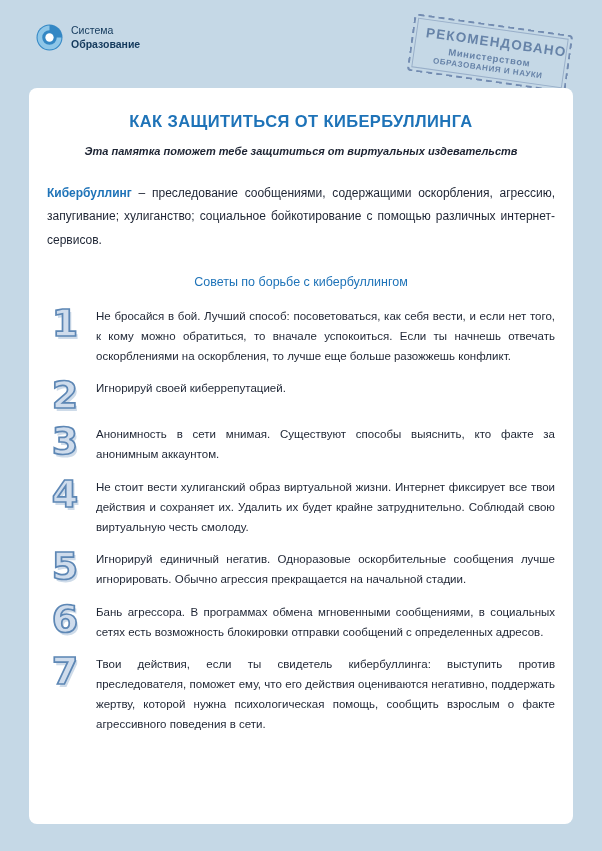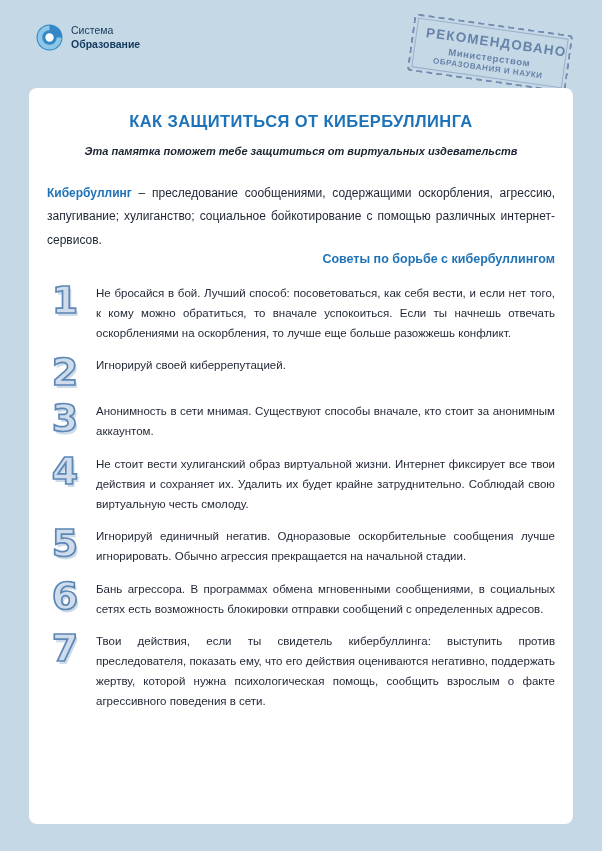--- a/index.html
+++ b/index.html
@@ -62,24 +62,25 @@
     font-size:11px;
   }
   .intro {
     margin-top:25px;
     font-size:12px;
     line-height:1.95;
     text-align:justify;
   }
   .intro-term { color:#1e73b8; font-weight:bold; }
   .section-heading {
-    text-align:right;
+    margin-top:23px;
+    text-align:center;
     color:#1e73b8;
     font-size:12.5px;
-    font-weight:700;
+    font-weight:400;
   }
 
   .tips { margin-top:18px; display:flex; flex-direction:column; gap:13px; }
   .tip { display:flex; gap:13px; align-items:flex-start; }
   .tip-num {
     flex:none;
     width:36px;
     text-align:center;
     font-family:"DejaVu Sans",sans-serif;
     font-weight:800;
@@ -137,38 +138,38 @@
         <div class="tip-text">Не бросайся в бой. Лучший способ: посоветоваться, как себя вести, и если нет того, к кому можно обратиться, то вначале успокоиться. Если ты начнешь отвечать оскорблениями на оскорбления, то лучше еще больше разожжешь конфликт.</div>
       </div>
 
       <div class="tip">
         <div class="tip-num">2</div>
         <div class="tip-text">Игнорируй своей киберрепутацией.</div>
       </div>
 
       <div class="tip">
         <div class="tip-num">3</div>
-        <div class="tip-text">Анонимность в сети мнимая. Существуют способы вначале, кто стоит за анонимным аккаунтом.</div>
+        <div class="tip-text">Анонимность в сети мнимая. Существуют способы выяснить, кто факте за анонимным аккаунтом.</div>
       </div>
 
       <div class="tip">
         <div class="tip-num">4</div>
         <div class="tip-text">Не стоит вести хулиганский образ виртуальной жизни. Интернет фиксирует все твои действия и сохраняет их. Удалить их будет крайне затруднительно. Соблюдай свою виртуальную честь смолоду.</div>
       </div>
 
       <div class="tip">
         <div class="tip-num">5</div>
         <div class="tip-text">Игнорируй единичный негатив. Одноразовые оскорбительные сообщения лучше игнорировать. Обычно агрессия прекращается на начальной стадии.</div>
       </div>
 
       <div class="tip">
         <div class="tip-num">6</div>
         <div class="tip-text">Бань агрессора. В программах обмена мгновенными сообщениями, в социальных сетях есть возможность блокировки отправки сообщений с определенных адресов.</div>
       </div>
 
       <div class="tip">
         <div class="tip-num">7</div>
-        <div class="tip-text">Твои действия, если ты свидетель кибербуллинга: выступить против преследователя, показать ему, что его действия оцениваются негативно, поддержать жертву, которой нужна психологическая помощь, сообщить взрослым о факте агрессивного поведения в сети.</div>
+        <div class="tip-text">Твои действия, если ты свидетель кибербуллинга: выступить против преследователя, поможет ему, что его действия оцениваются негативно, поддержать жертву, которой нужна психологическая помощь, сообщить взрослым о факте агрессивного поведения в сети.</div>
       </div>
 
     </div>
   </div>
 </div>
 
 </body></html>

